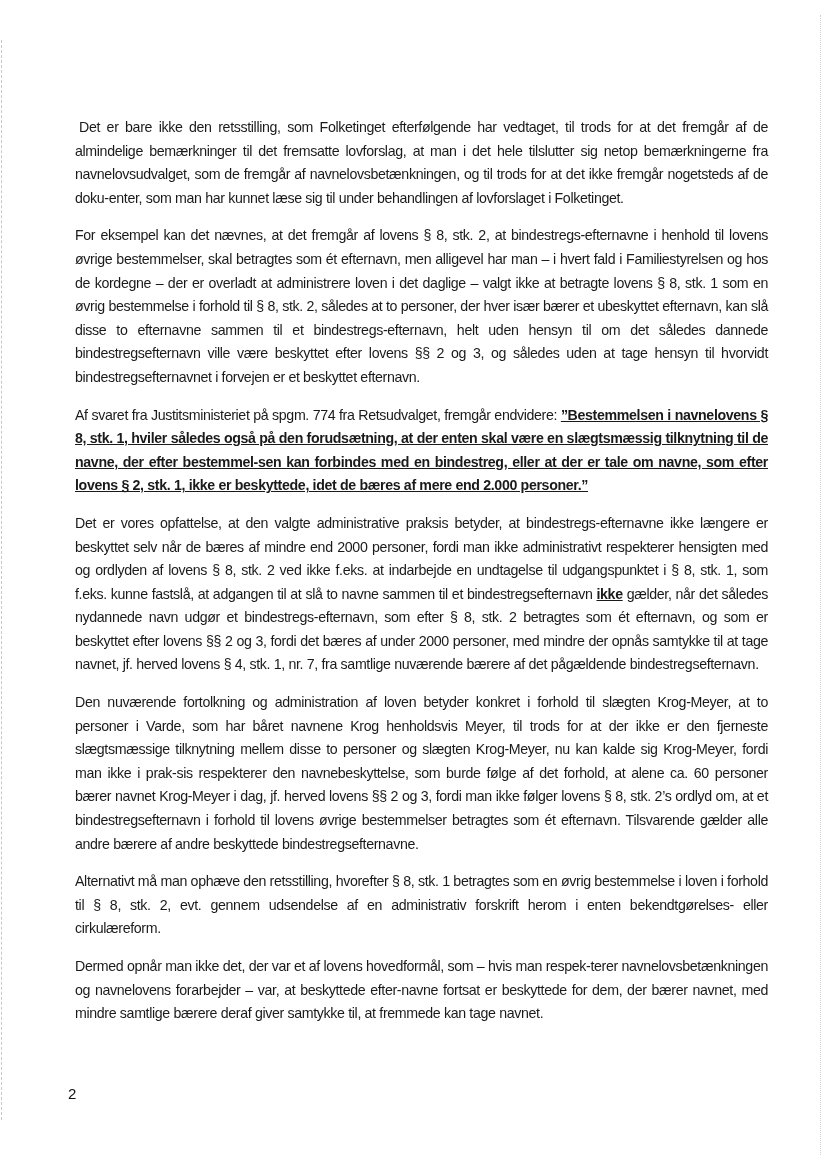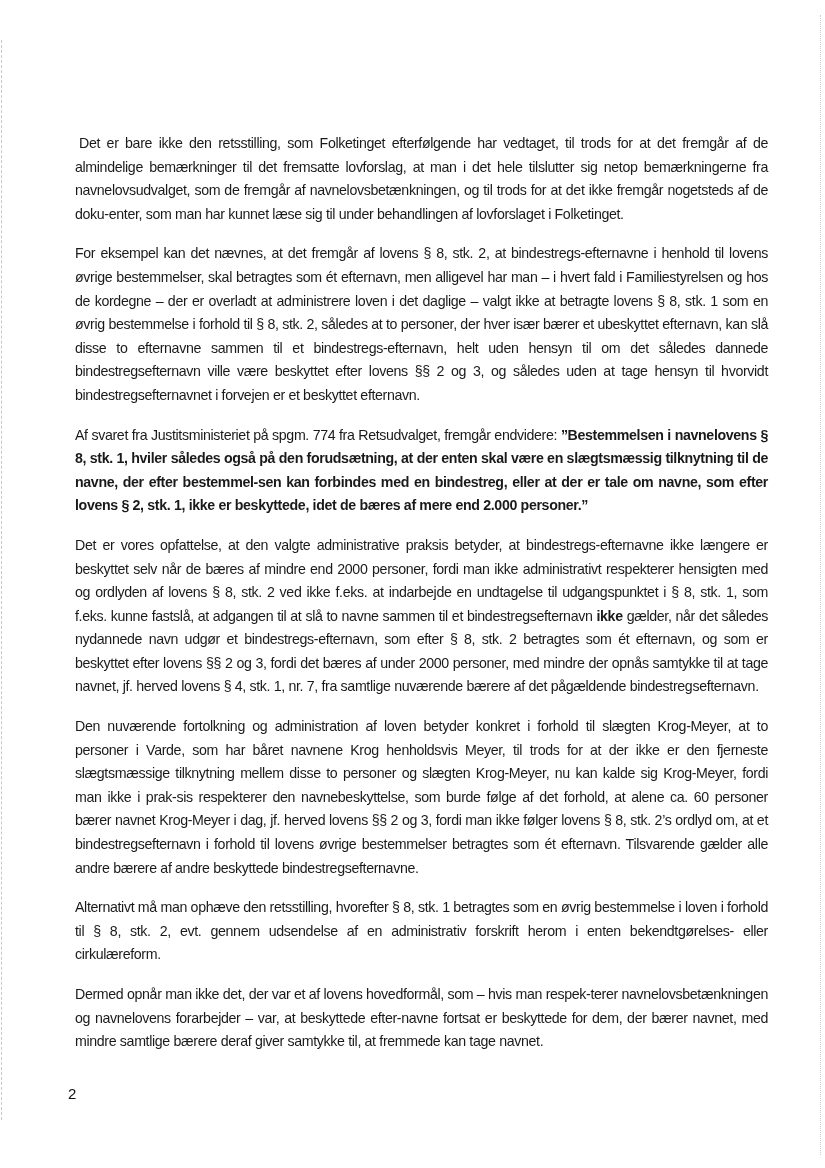--- a/index.html
+++ b/index.html
@@ -37,27 +37,27 @@
     .body-text {
       position: absolute;
       left: 75px;
       top: 116px;
       width: 693px;
       font-size: 14.2px;
       line-height: 23.6px;
       letter-spacing: -0.35px;
     }
     .para {
-      margin: 16px 0 14px 0;
+      margin: 0 0 14px 0;
       text-align: justify;
     }
     .para.first {
       text-indent: 4px;
     }
-    b { font-weight: bold; }
+    b { font-weight: bold; text-decoration: underline; }
     .page-number {
       position: absolute;
       left: 68px;
       top: 1085px;
       font-size: 15px;
       color: #111;
     }
   </style>
 </head>
 <body>

